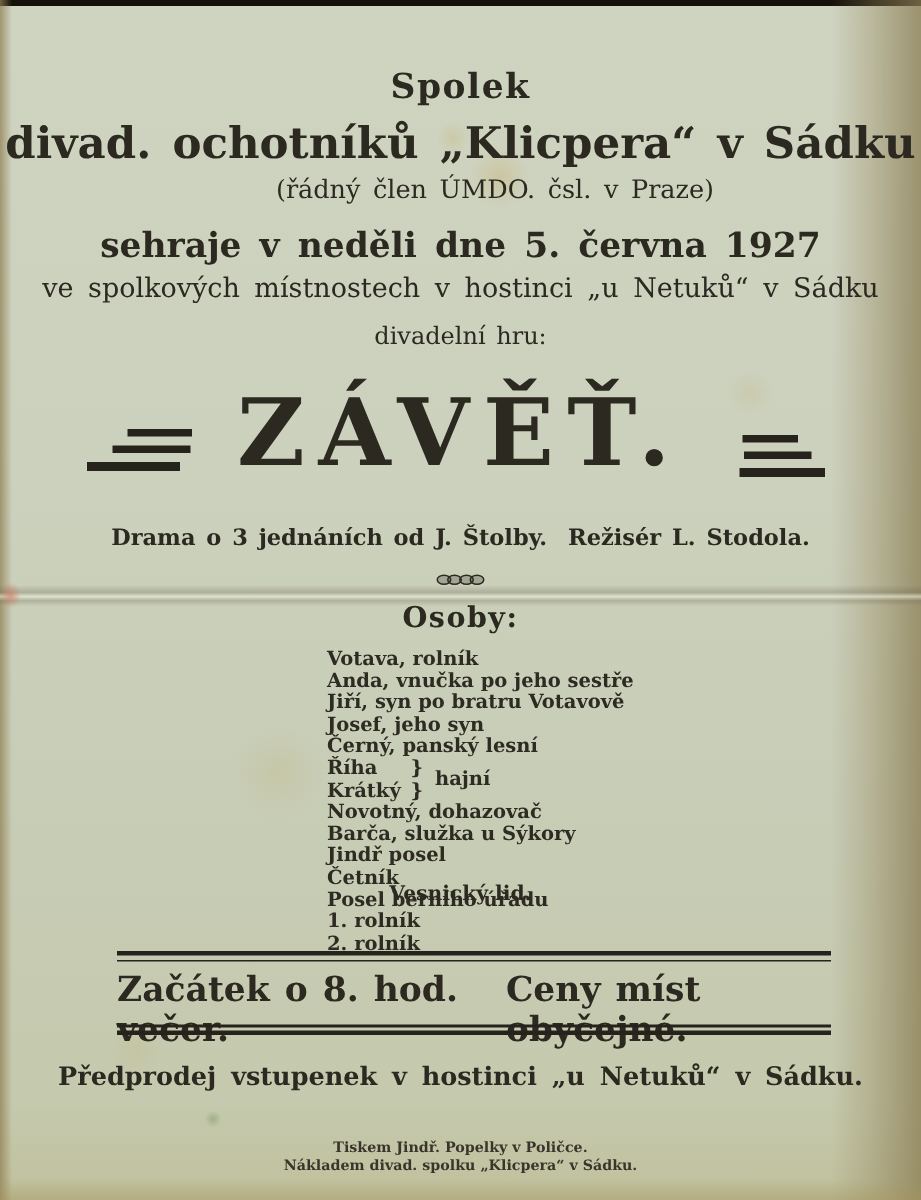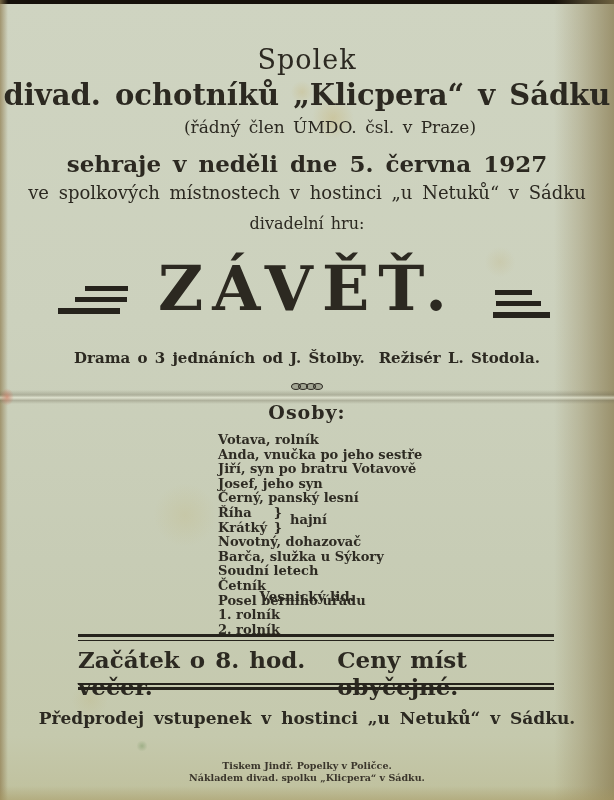--- a/index.html
+++ b/index.html
@@ -25,21 +25,21 @@
   
   .stains{position:absolute;inset:0;pointer-events:none;background:
     radial-gradient(circle 30px at 333px 118px,rgba(195,165,80,.28),rgba(195,165,80,0) 70%),
     radial-gradient(circle 16px at 302px 92px,rgba(195,165,80,.22),rgba(195,165,80,0) 70%),
     radial-gradient(circle 45px at 185px 515px,rgba(190,170,90,.16),rgba(190,170,90,0) 70%),
     radial-gradient(circle 22px at 500px 262px,rgba(185,160,85,.15),rgba(185,160,85,0) 70%),
     radial-gradient(circle 26px at 90px 700px,rgba(185,165,90,.14),rgba(185,165,90,0) 70%),
     radial-gradient(circle 8px at 142px 746px,rgba(90,130,70,.35),rgba(90,130,70,0) 70%);}
   
   .abs{position:absolute;left:0;width:100%;text-align:center;}
-  .society1{top:44px;font-size:27px;font-weight:normal;letter-spacing:1px;}
+  .society1{top:44px;font-size:23px;font-weight:bold;letter-spacing:1px;}
   .society2{top:78px;font-size:29px;font-weight:bold;word-spacing:4px;}
   .membership{top:117px;font-size:17px;word-spacing:3px;margin-left:23px;}
   .date-line{top:150px;font-size:23px;font-weight:bold;word-spacing:4px;}
   .venue-line{top:182px;font-size:18px;font-weight:normal;word-spacing:4px;}
   .play-intro{top:214px;font-size:16px;word-spacing:2px;}
   .play-title{top:252px;font-size:62px;font-weight:bold;letter-spacing:9px;}
   .credits{top:349px;font-size:15px;font-weight:bold;word-spacing:2px;}
   .credits .sep{display:inline-block;width:14px;}
   
   .flourish{position:absolute;display:flex;flex-direction:column;gap:6px;}
@@ -129,21 +129,21 @@
           </div>
         <div class="row">
             <span>Krátký</span>
             <span>}</span>
           </div>
       </div>
       <div class="label">hajní</div>
     </div>
     <div>Novotný, dohazovač</div>
     <div>Barča, služka u Sýkory</div>
-    <div>Soudní letech</div>
+    <div>Jindř posel</div>
     <div>Četník</div>
     <div>Posel berního úřadu</div>
     <div>1. rolník</div>
     <div>2. rolník</div>
   </div>
 
   <div class="abs notes">
     <div>Vesnický lid.</div>
   </div>
 

